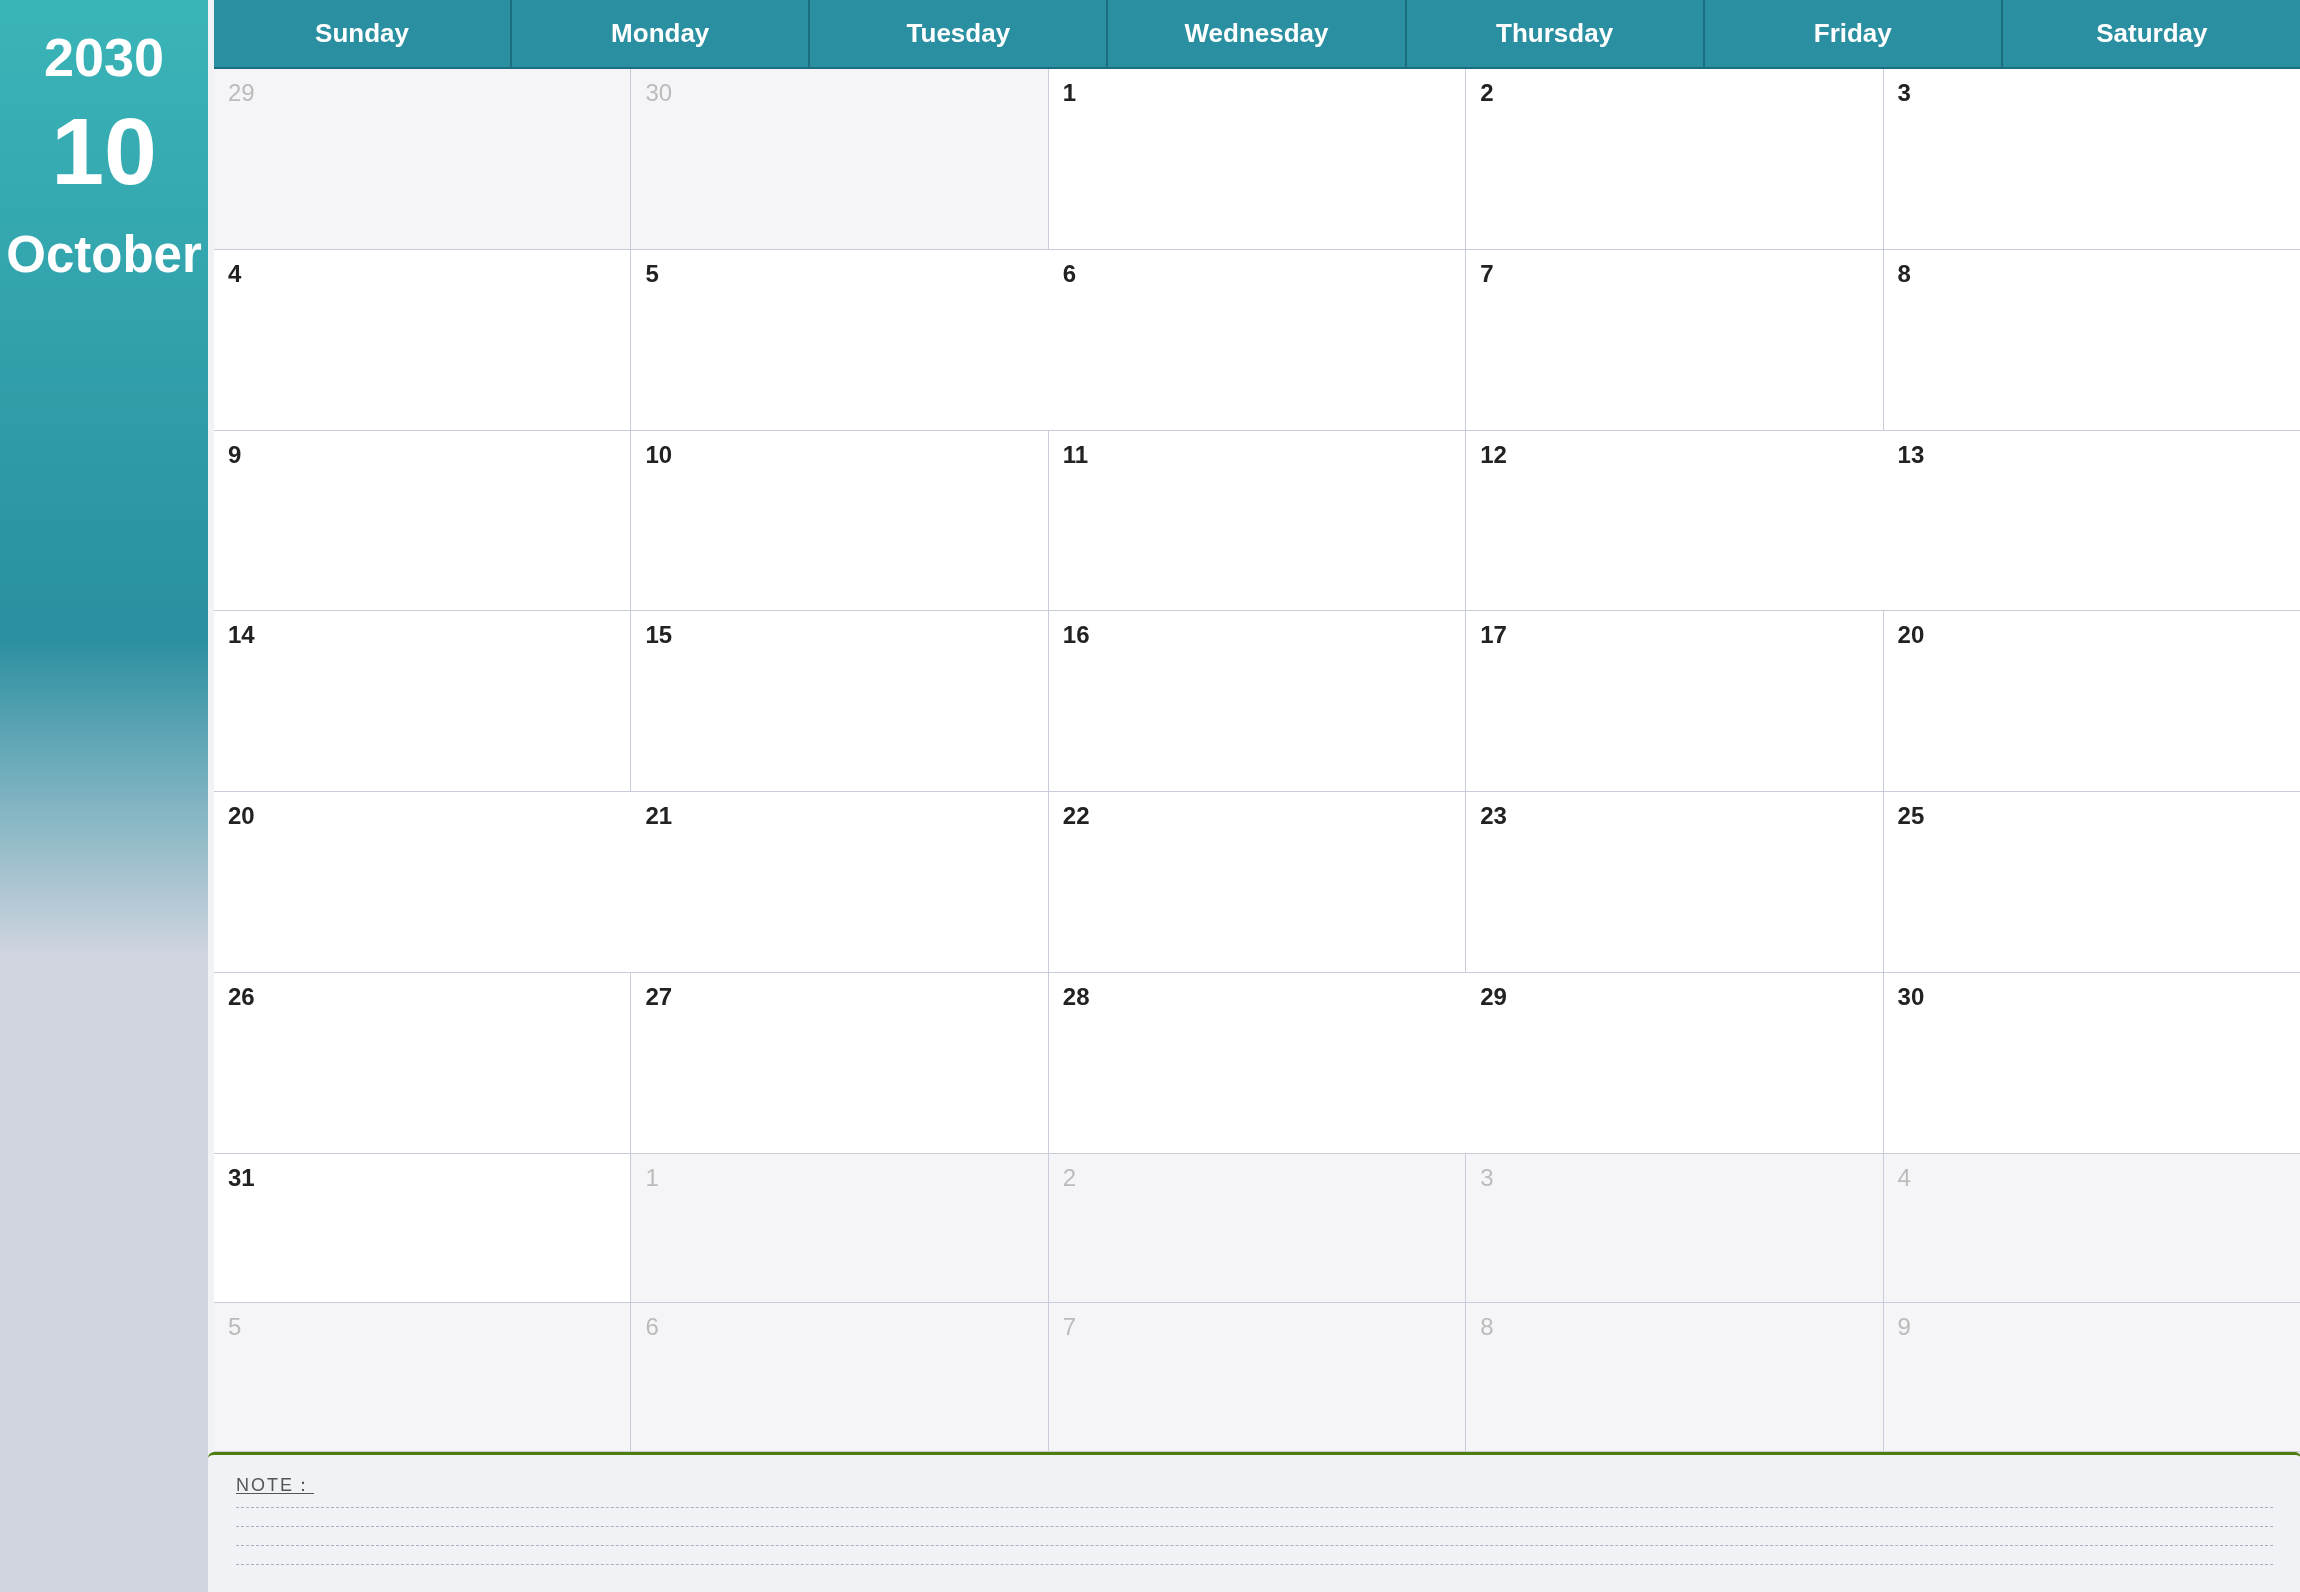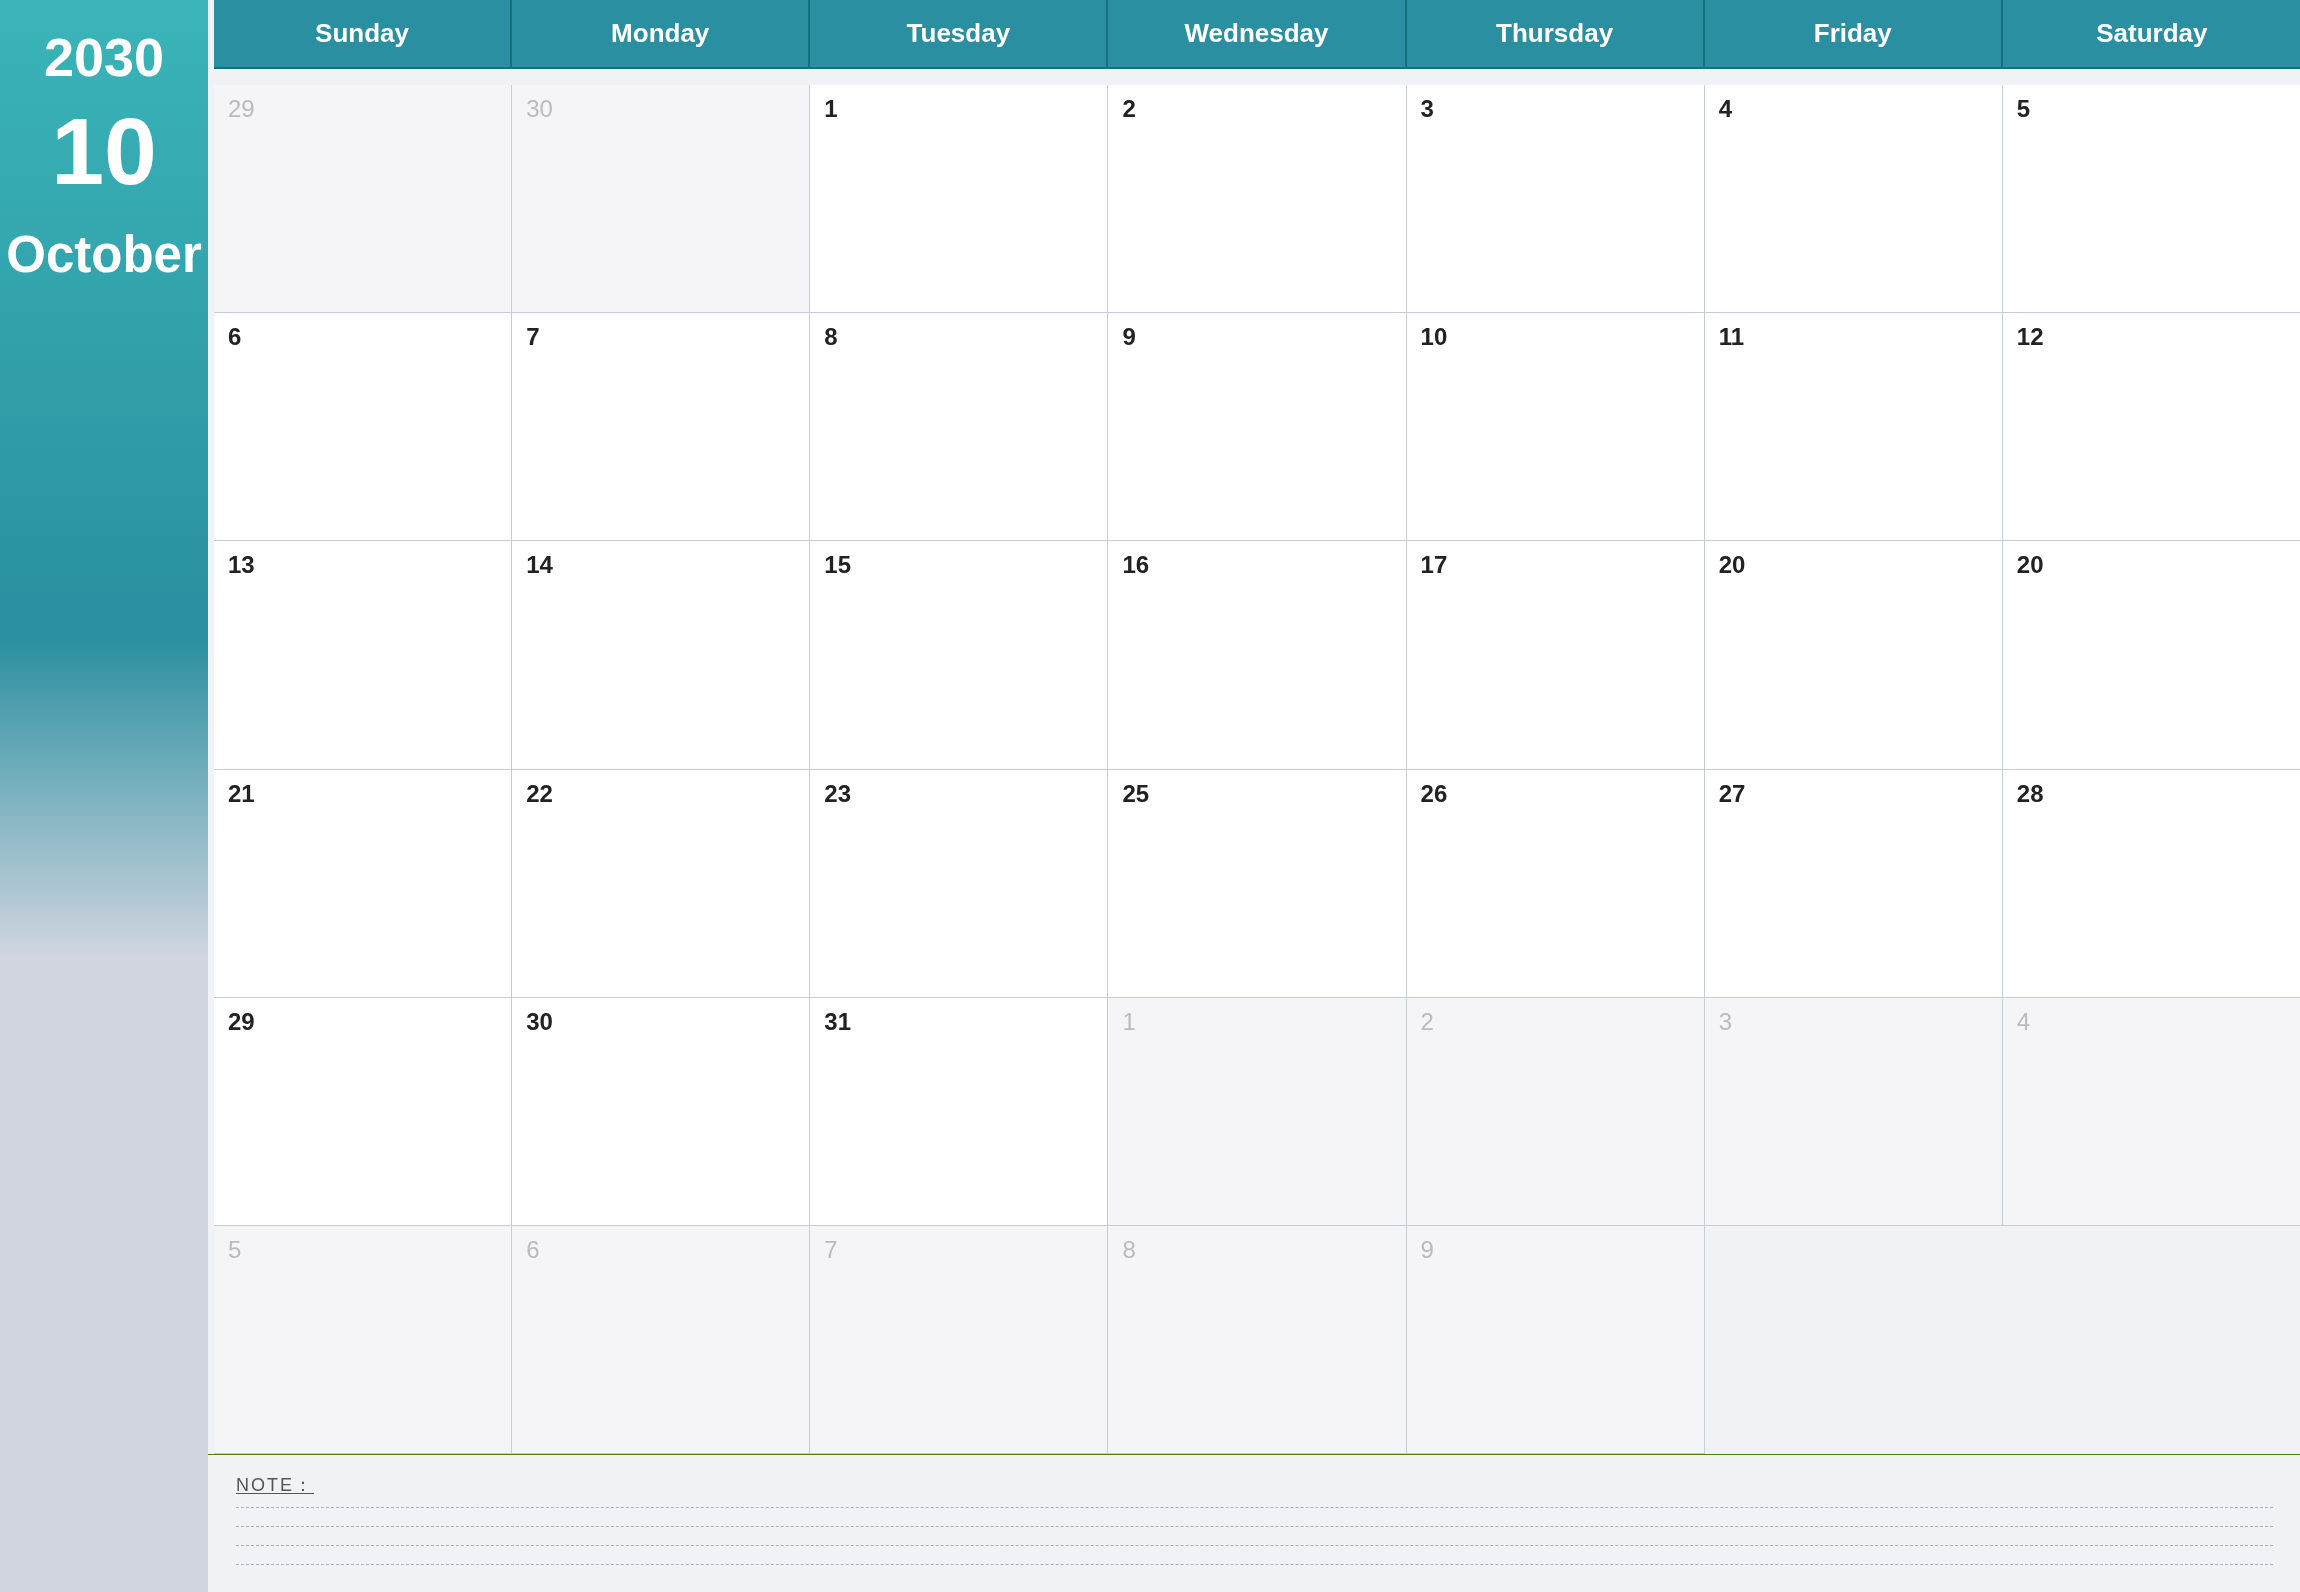--- a/index.html
+++ b/index.html
@@ -77,24 +77,23 @@
       border-right: 2px solid #1a6e80;
       border-bottom: 2px solid #1a6e80;
     }
 
     .header-cell:last-child {
       border-right: none;
     }
 
     .days-grid {
       display: grid;
-      grid-template-columns: repeat(7, 1fr);
+      grid-template-columns: repeat(5, 1fr);
       grid-template-rows: repeat(6, 1fr);
       flex: 1;
-      margin-top: 16px;
     }
 
     .day-cell {
       border-right: 1px solid #c8ccd8;
       border-bottom: 1px solid #c8ccd8;
       padding: 10px 14px;
       background: white;
       min-height: 149px;
       position: relative;
     }
@@ -114,21 +113,22 @@
     }
 
     .day-num.faded {
       color: #bbb;
       font-weight: 400;
     }
 
     .notes-section {
       background: #f0f2f6;
       padding: 18px 28px 10px 28px;
-      border-top: 1px solid #4d7c0f;
+      border-top: 3px solid #4d7c0f;
+      border-radius: 6px;
     }
 
     .note-label {
       font-size: 18px;
       color: #555;
       margin-bottom: 10px;
       letter-spacing: 2px;
       text-decoration: underline;
       text-underline-offset: 2px;
     }

